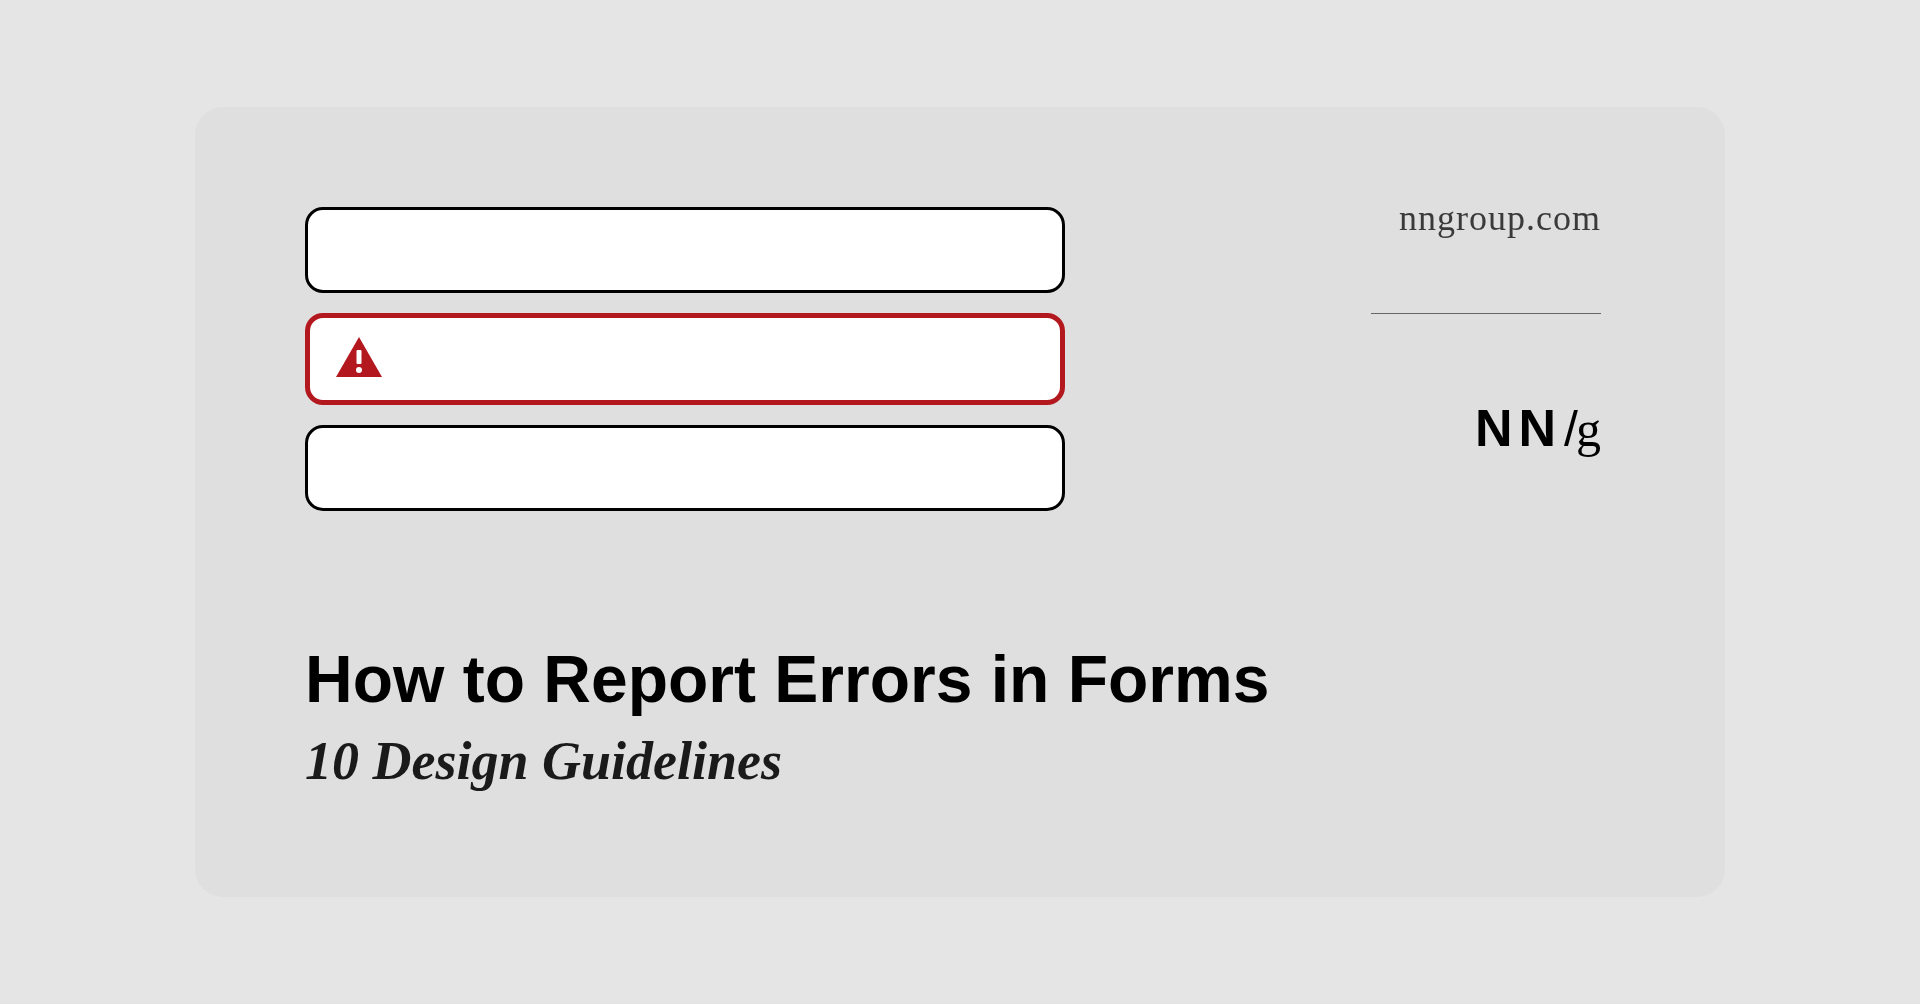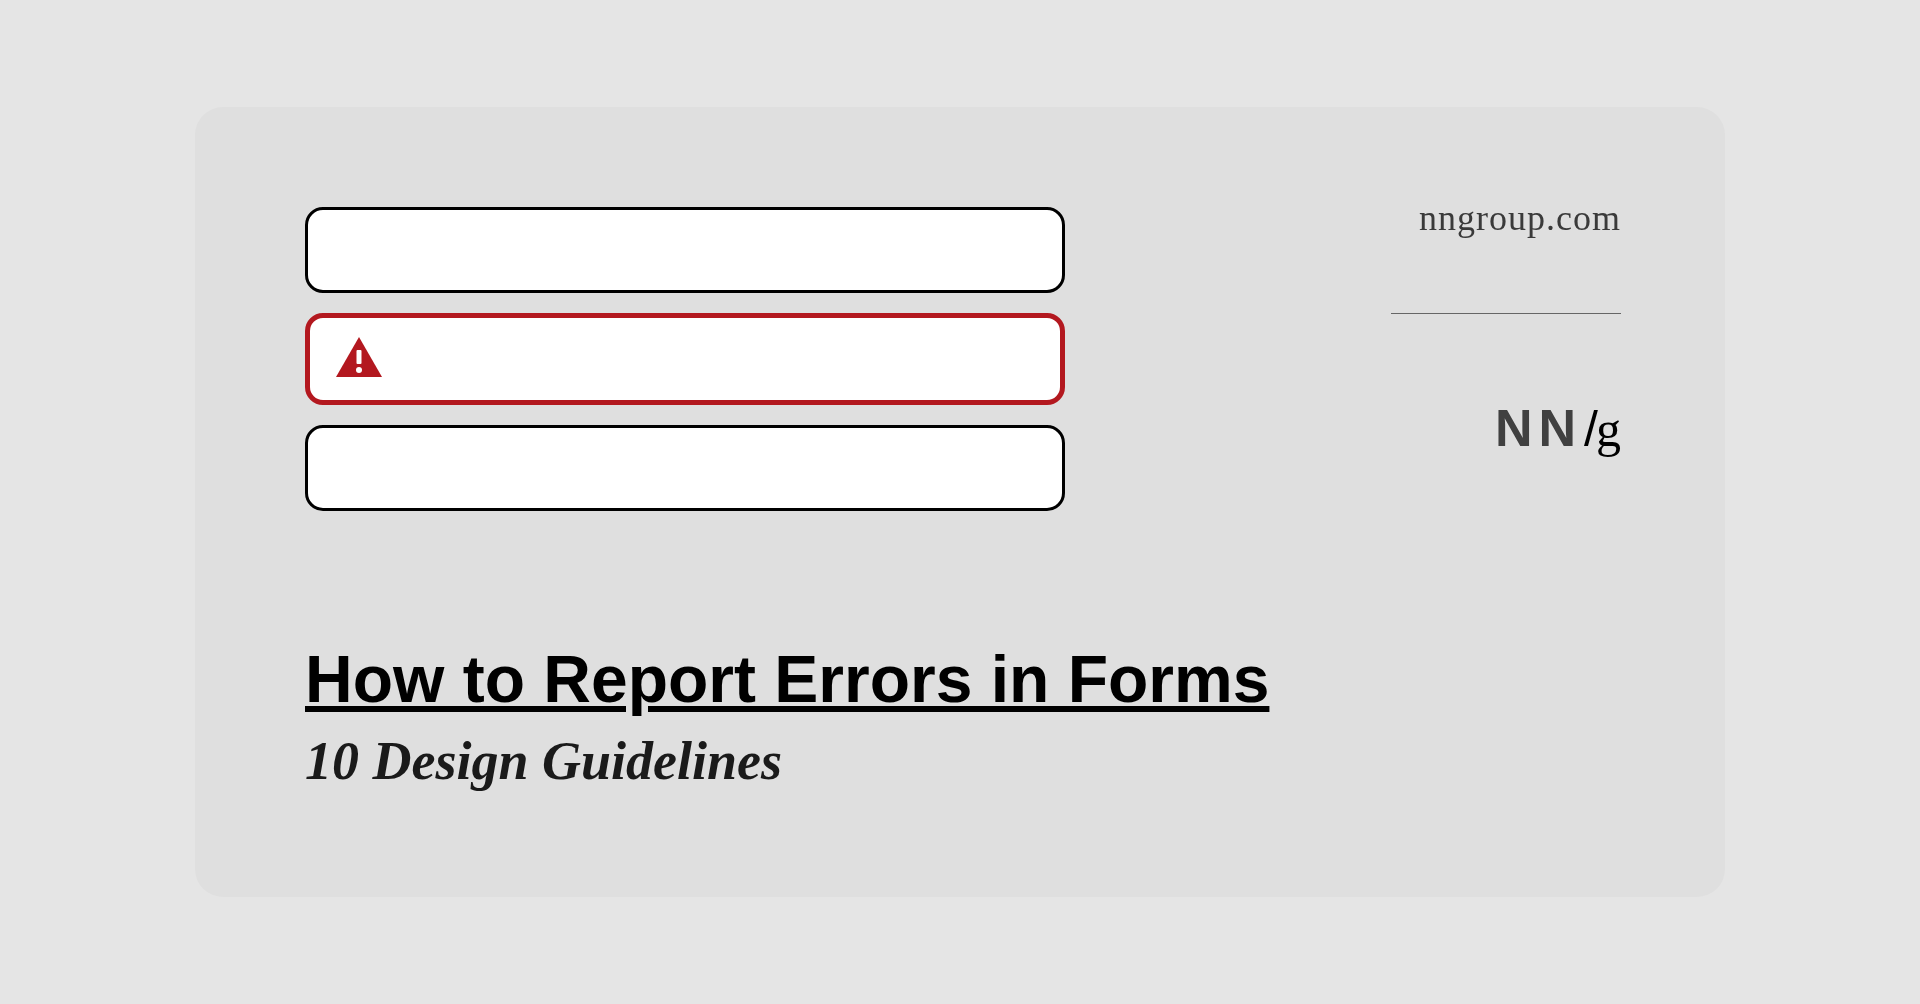--- a/index.html
+++ b/index.html
@@ -42,21 +42,21 @@
       align-items: center;
       padding-left: 24px;
     }
     .warning-triangle {
       width: 50px;
       height: 44px;
     }
     .branding {
       position: absolute;
       top: 90px;
-      right: 104px;
+      right: 124px;
       display: flex;
       flex-direction: column;
       align-items: flex-end;
       gap: 46px;
     }
     .brand-url {
       font-family: Georgia, 'Times New Roman', serif;
       font-size: 36px;
       color: #3a3a3a;
       letter-spacing: 1px;
@@ -70,21 +70,21 @@
     }
     .brand-logo {
       display: flex;
       align-items: baseline;
       font-family: Arial, Helvetica, sans-serif;
     }
     .brand-nn {
       font-size: 52px;
       font-weight: 900;
       letter-spacing: 6px;
-      color: #404040;
+      color: #000000;
     }
     .brand-slash {
       font-size: 50px;
       font-weight: 300;
       margin-left: 2px;
       margin-right: -2px;
       color: #000000;
     }
     .brand-g {
       font-family: Georgia, 'Times New Roman', serif;
@@ -97,21 +97,20 @@
       bottom: 105px;
       left: 110px;
     }
     .title {
       font-family: Arial, Helvetica, sans-serif;
       font-size: 66px;
       font-weight: 700;
       color: #000000;
       line-height: 1.1;
       margin-bottom: 14px;
-      text-decoration: underline;
     }
     .subtitle {
       font-family: Georgia, 'Times New Roman', serif;
       font-size: 54px;
       font-style: italic;
       font-weight: 700;
       color: #1a1a1a;
     }
   </style>
 </head>

